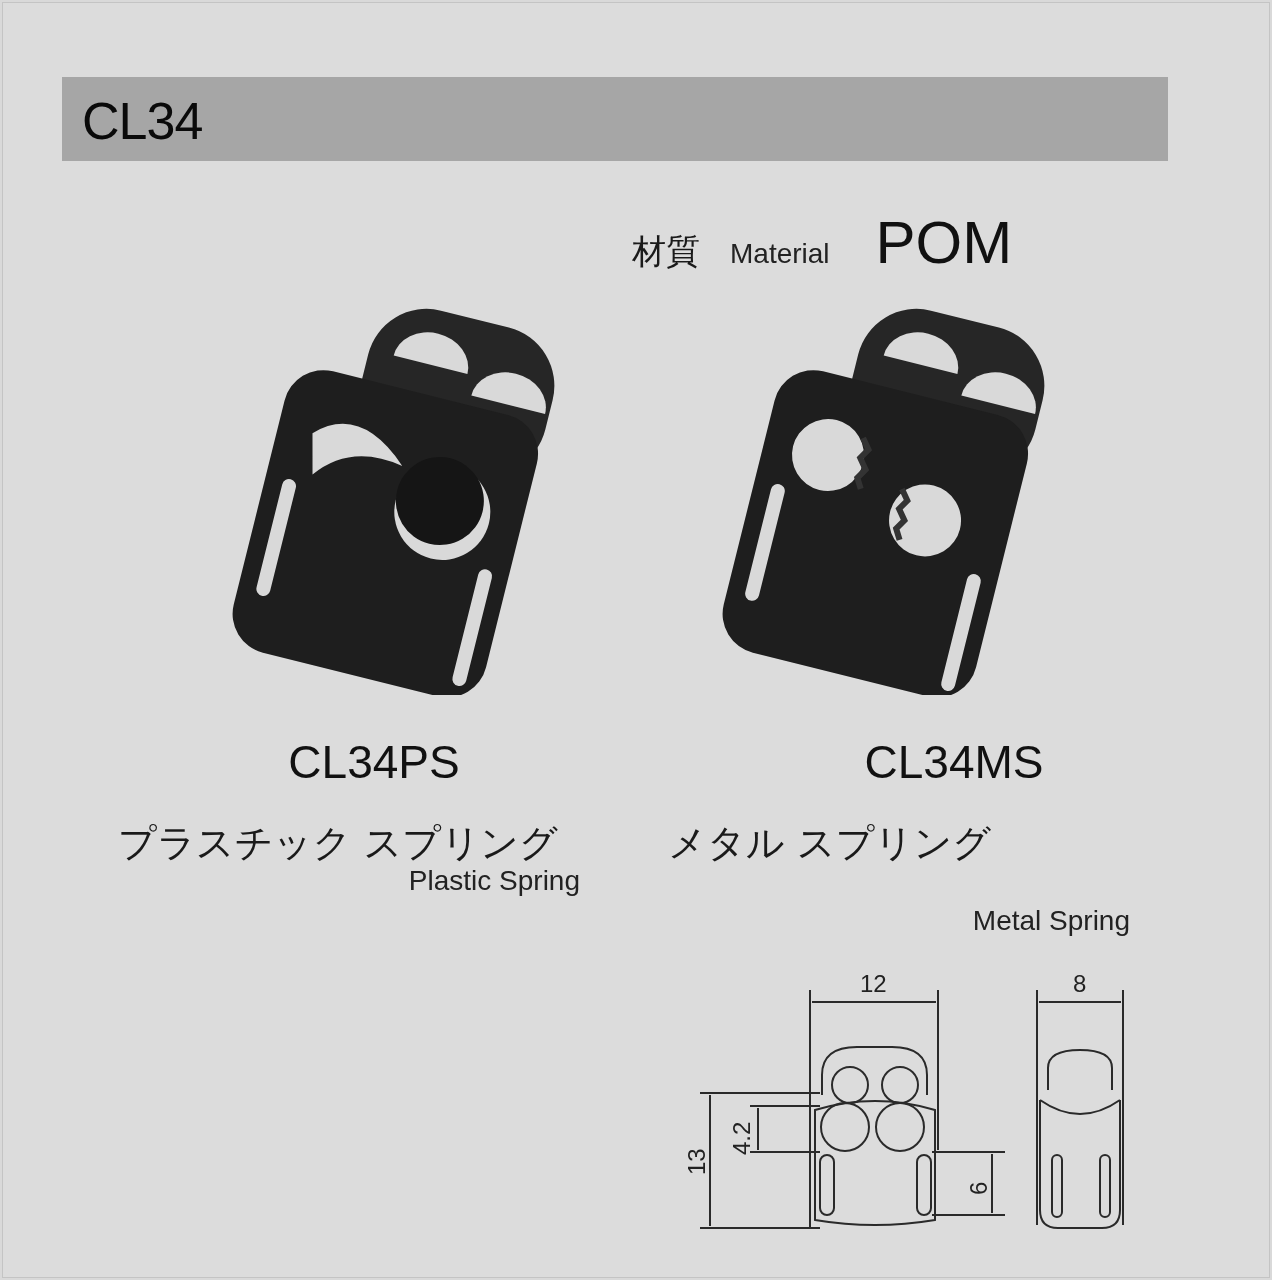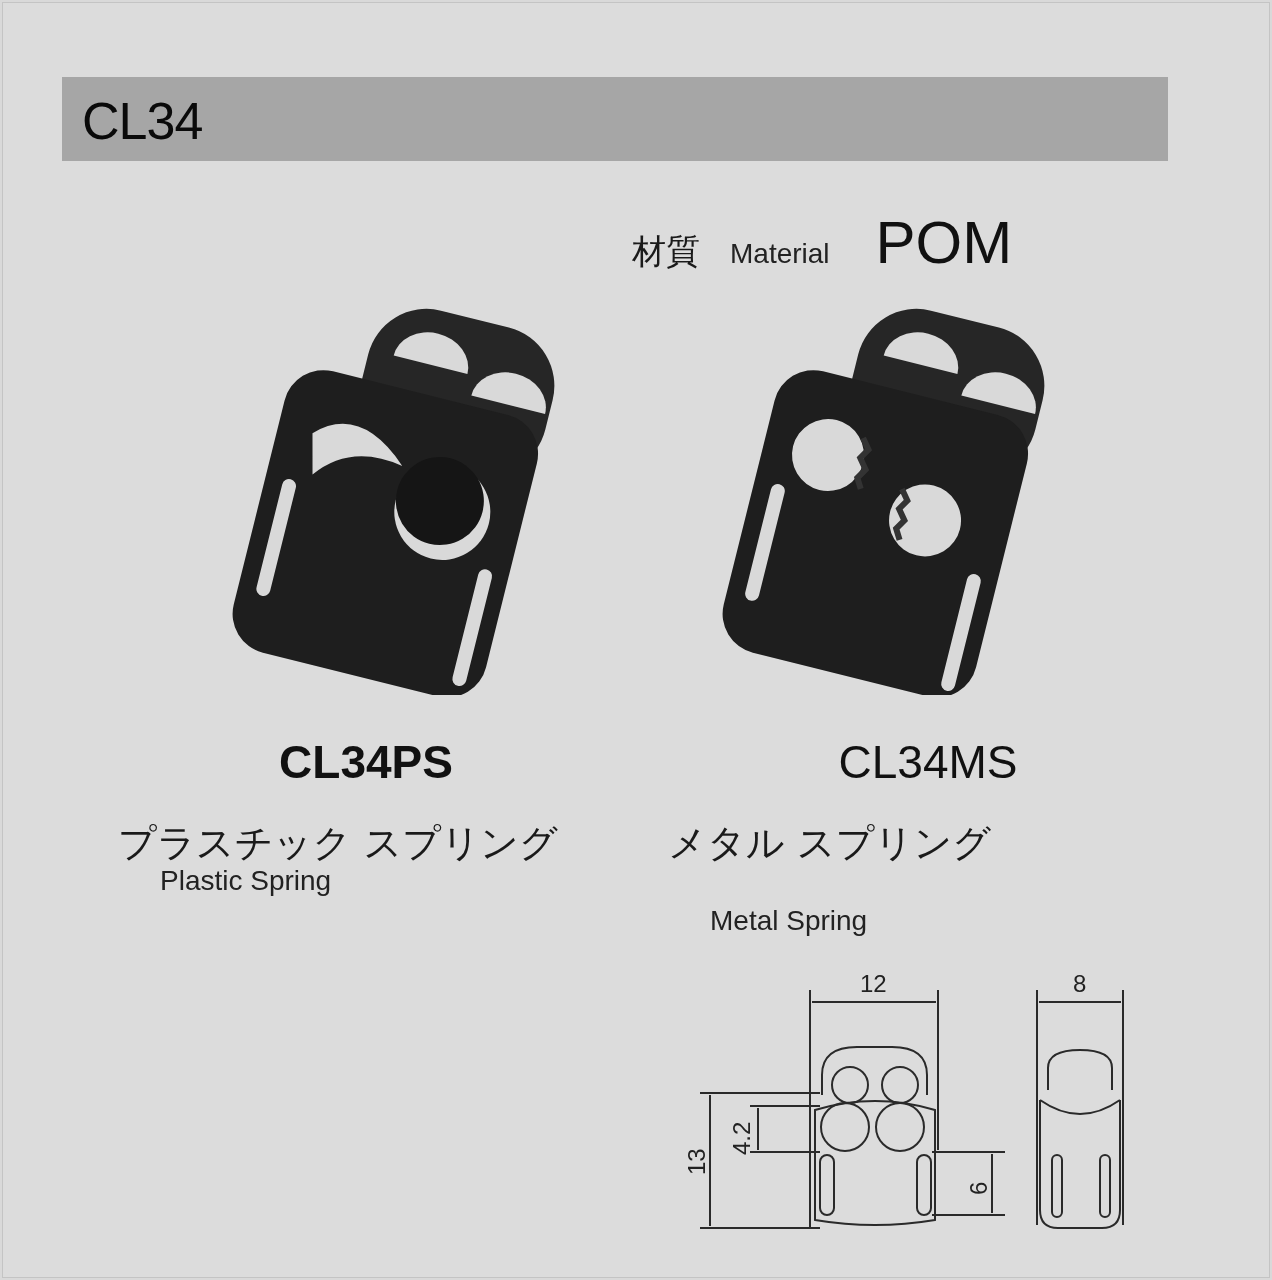--- a/index.html
+++ b/index.html
@@ -35,21 +35,21 @@
     .product svg { display: block; }
     .code {
       position: absolute; font-size: 46px; color: #111; text-align: center;
       width: 420px;
     }
     .jp-label {
       position: absolute; font-family: "DejaVu Sans", sans-serif;
       font-size: 38px; color: #1a1a1a; text-align: left; width: 500px;
     }
     .en-label {
-      position: absolute; font-size: 28px; color: #222; text-align: left; width: 420px;
+      position: absolute; font-size: 28px; color: #222; text-align: right; width: 420px;
     }
     .drawing { position: absolute; }
     .dim { font-size: 24px; fill: #222; font-family: "Liberation Sans", sans-serif; }
   </style>
 </head>
 <body>
 
 <div class="frame"></div>
 
 <div class="title-bar">
@@ -90,25 +90,25 @@
       <circle cx="105" cy="175" r="36" fill="#d9d9d9"></circle>
       <circle cx="215" cy="215" r="36" fill="#d9d9d9"></circle>
       <path d="M135 150 l8 10 -6 10 8 10 -6 10 6 10" stroke="#333" stroke-width="6" fill="none"></path>
       <path d="M185 190 l8 10 -6 10 8 10 -6 10 6 10" stroke="#333" stroke-width="6" fill="none"></path>
       <rect x="58" y="215" width="14" height="120" rx="7" fill="#d9d9d9"></rect>
       <rect x="270" y="255" width="14" height="120" rx="7" fill="#d9d9d9"></rect>
     </g>
   </svg>
 </div>
 
-<div class="code" style="left:156px; top:735px;font-weight:bold;">CL34PS</div>
+<div class="code" style="left:164px; top:735px;">CL34PS</div>
 <div class="jp-label" style="left:118px; top:818px;">プラスチック スプリング</div>
 <div class="en-label" style="left:160px; top:865px;">Plastic Spring</div>
 
-<div class="code" style="left:718px; top:735px;">CL34MS</div>
+<div class="code" style="left:744px; top:735px;">CL34MS</div>
 <div class="jp-label" style="left:668px; top:818px;">メタル スプリング</div>
 <div class="en-label" style="left:710px; top:905px;">Metal Spring</div>
 
 <div class="drawing" style="left:670px; top:960px;">
   <svg width="350" height="290" viewBox="0 0 350 290">
     <g stroke="#2a2a2a" stroke-width="2" fill="none">
 
       <line x1="140" y1="30" x2="140" y2="268"></line>
       <line x1="268" y1="30" x2="268" y2="190"></line>
       <line x1="142" y1="42" x2="266" y2="42"></line>

